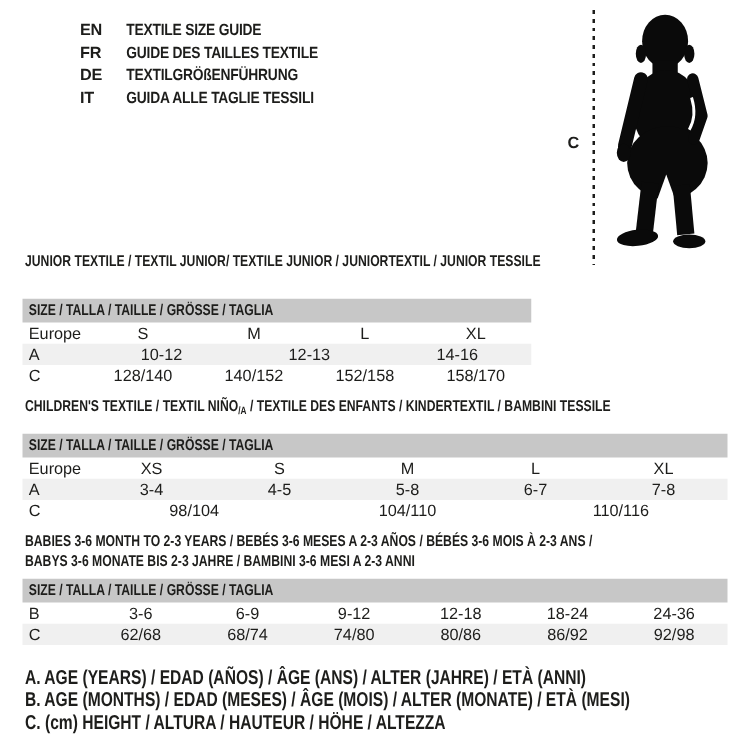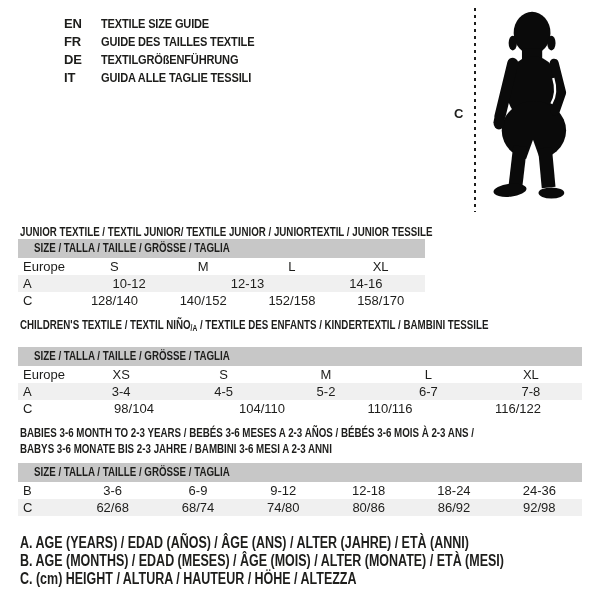--- a/index.html
+++ b/index.html
@@ -25,21 +25,21 @@
   .baby-svg { position:absolute; left:487px; top:7px; }
 
   
   .sec-title { position:absolute; left:20px; font-size:12.5px; font-weight:bold; line-height:16px; white-space:nowrap; }
   .subsc { font-size:8.5px; vertical-align:-2px; }
 
   
   .tbl { position:absolute; left:18px; }
   .tbl .hdr {
     background:#c7c7c7; height:19px; line-height:19px;
-    font-size:12.5px; font-weight:bold; padding-left:16px;
+    font-size:12.5px; font-weight:bold; padding-left:5px;
   }
   .tbl .row { display:flex; height:17px; line-height:17px; font-size:13px; }
   .tbl .row.alt { background:#f0f0f0; }
   .tbl .lbl { width:52px; padding-left:5px; box-sizing:border-box; }
   .tbl .cell { flex:1; text-align:center; }
 
   .t-junior   { top:239px; width:407px; }
   .t-children { top:347px; width:564px; }
   .t-babies   { top:463px; width:564px; }
 
@@ -86,21 +86,21 @@
     <ellipse cx="13" cy="124" rx="6" ry="8" fill="#0a0a0a"></ellipse>
     <path d="M73 60 L81 92 L74 112" stroke="#0a0a0a" stroke-width="10" stroke-linecap="round" stroke-linejoin="round" fill="none"></path>
     <path d="M72 76 Q77 92 70 104" stroke="#ffffff" stroke-width="2.5" fill="none"></path>
     <path d="M41 168 L50 143 L59 168 Z" fill="#ffffff"></path>
     <line x1="36" y1="150" x2="31" y2="193" stroke="#0a0a0a" stroke-width="15"></line>
     <line x1="63" y1="152" x2="67" y2="195" stroke="#0a0a0a" stroke-width="15"></line>
     <ellipse cx="25" cy="198" rx="18" ry="7" transform="rotate(-6 25 198)" fill="#0a0a0a"></ellipse>
     <ellipse cx="70" cy="201" rx="14" ry="6" fill="#0a0a0a"></ellipse>
   </svg>
 
-  <div class="sec-title" style="top:224px;">
+  <div class="sec-title" style="top:201px;">
     <span class="cond">JUNIOR TEXTILE / TEXTIL JUNIOR/ TEXTILE JUNIOR / JUNIORTEXTIL / JUNIOR TESSILE</span>
   </div>
   <div class="tbl t-junior">
     <div class="hdr">
       <span class="cond">SIZE / TALLA / TAILLE / GRÖSSE / TAGLIA</span>
     </div>
     <div class="row">
       <span class="lbl">Europe</span>
       <span class="cell">S</span>
       <span class="cell">M</span>
@@ -134,30 +134,29 @@
       <span class="cell">XS</span>
       <span class="cell">S</span>
       <span class="cell">M</span>
       <span class="cell">L</span>
       <span class="cell">XL</span>
     </div>
     <div class="row alt">
       <span class="lbl">A</span>
       <span class="cell">3-4</span>
       <span class="cell">4-5</span>
-      <span class="cell">5-2</span>
+      <span class="cell">5-8</span>
       <span class="cell">6-7</span>
       <span class="cell">7-8</span>
     </div>
     <div class="row">
       <span class="lbl">C</span>
       <span class="cell">98/104</span>
       <span class="cell">104/110</span>
       <span class="cell">110/116</span>
-      <span class="cell">116/122</span>
     </div>
   </div>
 
   <div class="sec-title" style="top:425px;">
     <span class="cond">BABIES 3-6 MONTH TO 2-3 YEARS / BEBÉS 3-6 MESES A 2-3 AÑOS / BÉBÉS 3-6 MOIS À 2-3 ANS /</span><br>
     <span class="cond">BABYS 3-6 MONATE BIS 2-3 JAHRE / BAMBINI 3-6 MESI A 2-3 ANNI</span>
   </div>
   <div class="tbl t-babies">
     <div class="hdr">
       <span class="cond">SIZE / TALLA / TAILLE / GRÖSSE / TAGLIA</span>

